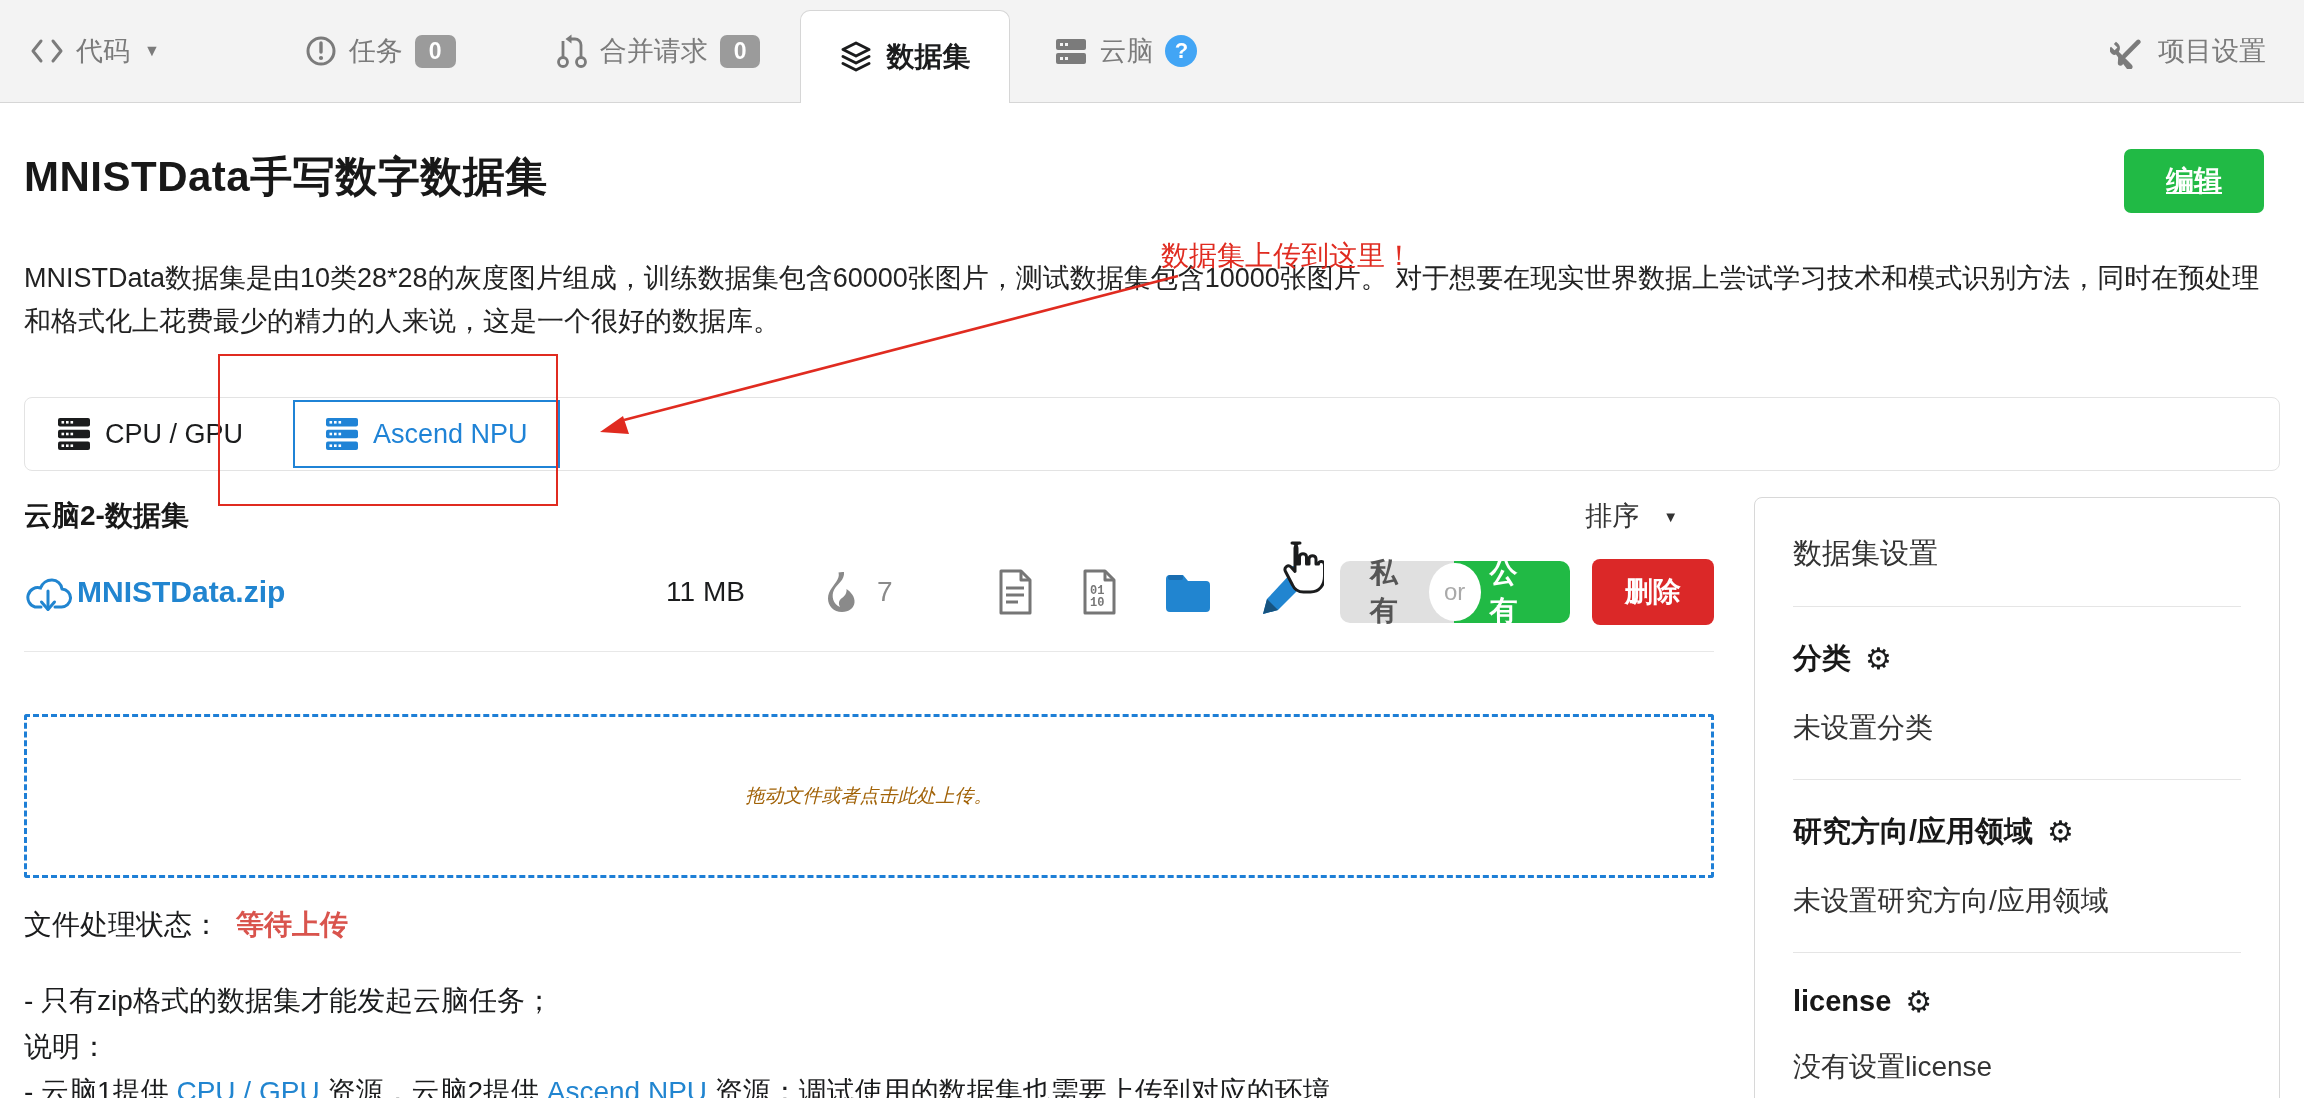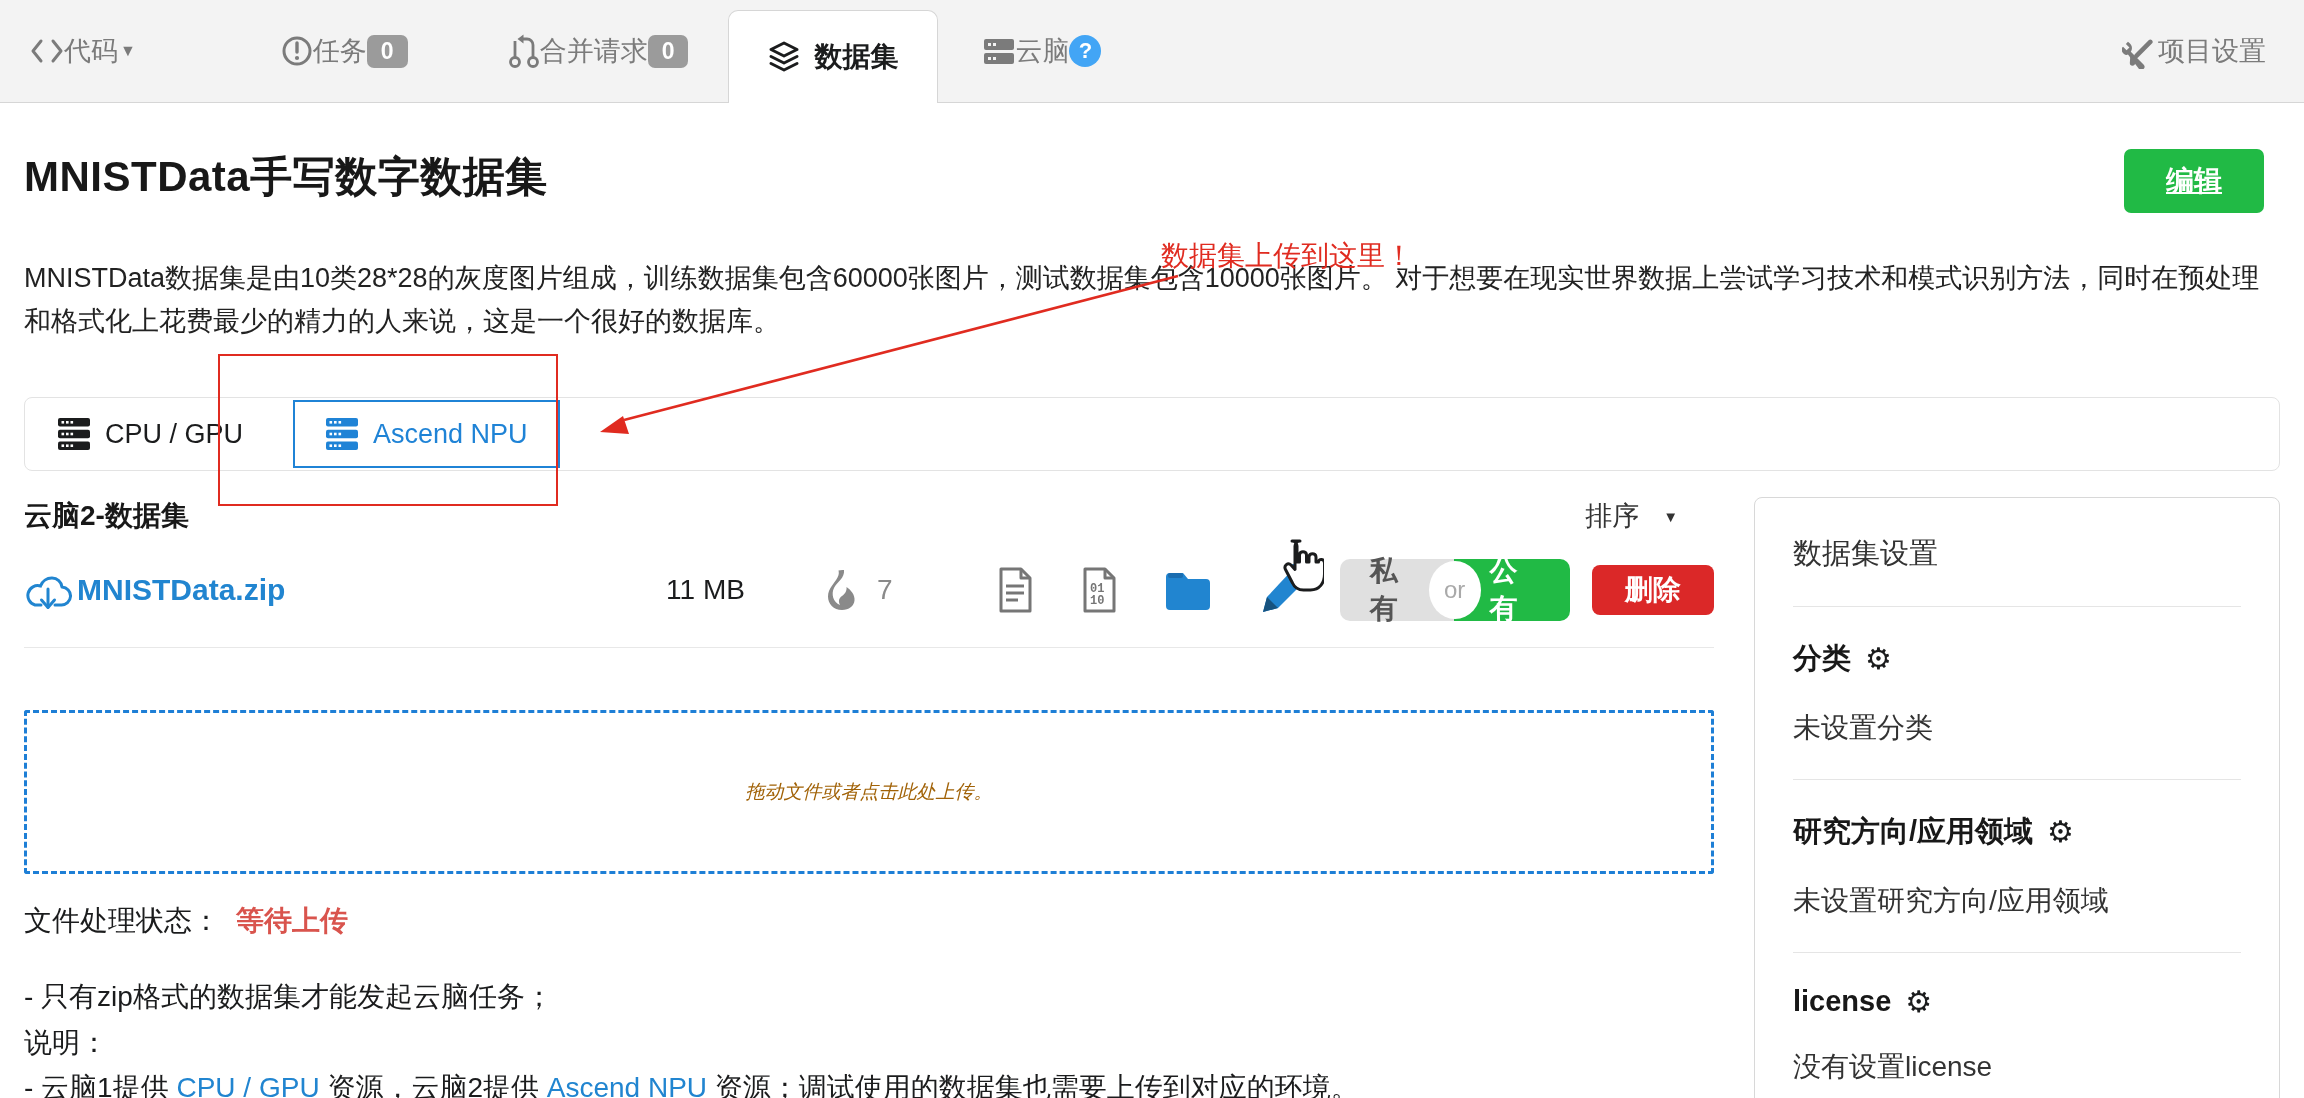--- a/index.html
+++ b/index.html
@@ -1,21 +1,21 @@
 <!DOCTYPE html>
 <html><head>
 <meta charset="utf-8">
 <style>
   * { margin:0; padding:0; box-sizing:border-box; }
   html,body { width:2304px; height:1098px; background:#fff; font-family:"Liberation Sans","DejaVu Sans",sans-serif; color:#1b1c1d; overflow:hidden; }
   .page { position:relative; width:2304px; height:1098px; }
 
   
   .topnav { height:103px; background:#f3f3f3; border-bottom:1px solid #d6d6d6; display:flex; align-items:center; padding-left:30px; position:relative; }
-  .nav-item { display:flex; align-items:center; gap:0; color:#7b7b7b; font-size:27px; cursor:pointer; white-space:nowrap; }
+  .nav-item { display:flex; align-items:center; gap:12px; color:#7b7b7b; font-size:27px; cursor:pointer; white-space:nowrap; }
   .nav-item svg { flex:0 0 auto; }
   .nav-caret { font-size:16px; color:#7b7b7b; margin-left:2px; }
   .nav-badge { background:#9b9b9b; color:#fff; font-size:23px; font-weight:bold; padding:3px 14px; border-radius:7px; }
   .nav-item.m-code { margin-left:0; }
   .nav-item.m-issues { margin-left:145px; }
   .nav-item.m-pr { margin-left:100px; }
   .nav-tab-active { margin-left:40px; width:210px; height:93px; align-self:flex-end; background:#fff; border:1px solid #d6d6d6; border-bottom:none; border-radius:10px 10px 0 0; display:flex; align-items:center; justify-content:center; gap:14px; font-size:28px; font-weight:bold; color:#1b1c1d; position:relative; z-index:2; margin-bottom:-1px; cursor:pointer; }
   .nav-item.m-brain { margin-left:45px; }
   .help-dot { width:32px; height:32px; border-radius:50%; background:#42a5f5; color:#fff; font-size:22px; font-weight:bold; display:flex; align-items:center; justify-content:center; }
   .nav-right { margin-left:auto; margin-right:38px; }
@@ -44,21 +44,21 @@
   .file-link { width:660px; display:flex; align-items:center; gap:5px; font-size:30px; font-weight:bold; color:#2185d0; cursor:pointer; }
   .file-size { width:150px; text-align:center; font-size:28px; color:#1b1c1d; }
   .hot-block { width:130px; margin-left:50px; display:flex; align-items:center; gap:18px; font-size:28px; color:#8a8a8a; }
   .icon-group { display:flex; align-items:center; gap:46px; margin-left:50px; }
   .icon-group .act { cursor:pointer; position:relative; display:flex; align-items:center; }
   .privacy-toggle { margin-left:30px; display:flex; align-items:center; height:62px; }
   .seg { height:62px; display:flex; align-items:center; font-size:28px; font-weight:bold; }
   .seg.private { background:#e0e0e0; color:#555; padding:0 36px 0 30px; border-radius:10px 0 0 10px; cursor:pointer; }
   .seg.public { background:#21ba45; color:#fff; padding:0 30px 0 36px; border-radius:0 10px 10px 0; cursor:pointer; }
   .or-circle { width:58px; height:58px; border-radius:50%; background:#fff; color:#a9a9a9; font-size:24px; display:flex; align-items:center; justify-content:center; margin:0 -27px; z-index:2; }
-  .delete-btn { margin-left:22px; width:132px; height:50px; background:#db2828; color:#fff; border:none; border-radius:8px; font-size:28px; font-weight:bold; cursor:pointer; font-family:inherit; }
+  .delete-btn { margin-left:22px; width:132px; height:66px; background:#db2828; color:#fff; border:none; border-radius:8px; font-size:28px; font-weight:bold; cursor:pointer; font-family:inherit; }
 
   .dropzone { margin-top:62px; height:164px; border:3px dashed #1e7fd6; border-radius:3px; display:flex; align-items:center; justify-content:center; font-size:19px; color:#a16207; cursor:pointer;font-style:italic; }
   .status-line { margin-top:28px; font-size:28px; color:#1b1c1d; }
   .status-value { color:#d9544d; font-weight:bold; margin-left:16px; }
   .notes { margin-top:34px; font-size:28px; line-height:1.62; color:#1b1c1d; }
   .notes a { color:#2185d0; text-decoration:none; cursor:pointer; }
 
   
   .sidebar { width:530px; border:1px solid #d8d8d8; border-radius:8px; background:#fff; padding:36px 38px 40px 38px; }
   .sb-title { font-size:29px; color:#333; }

